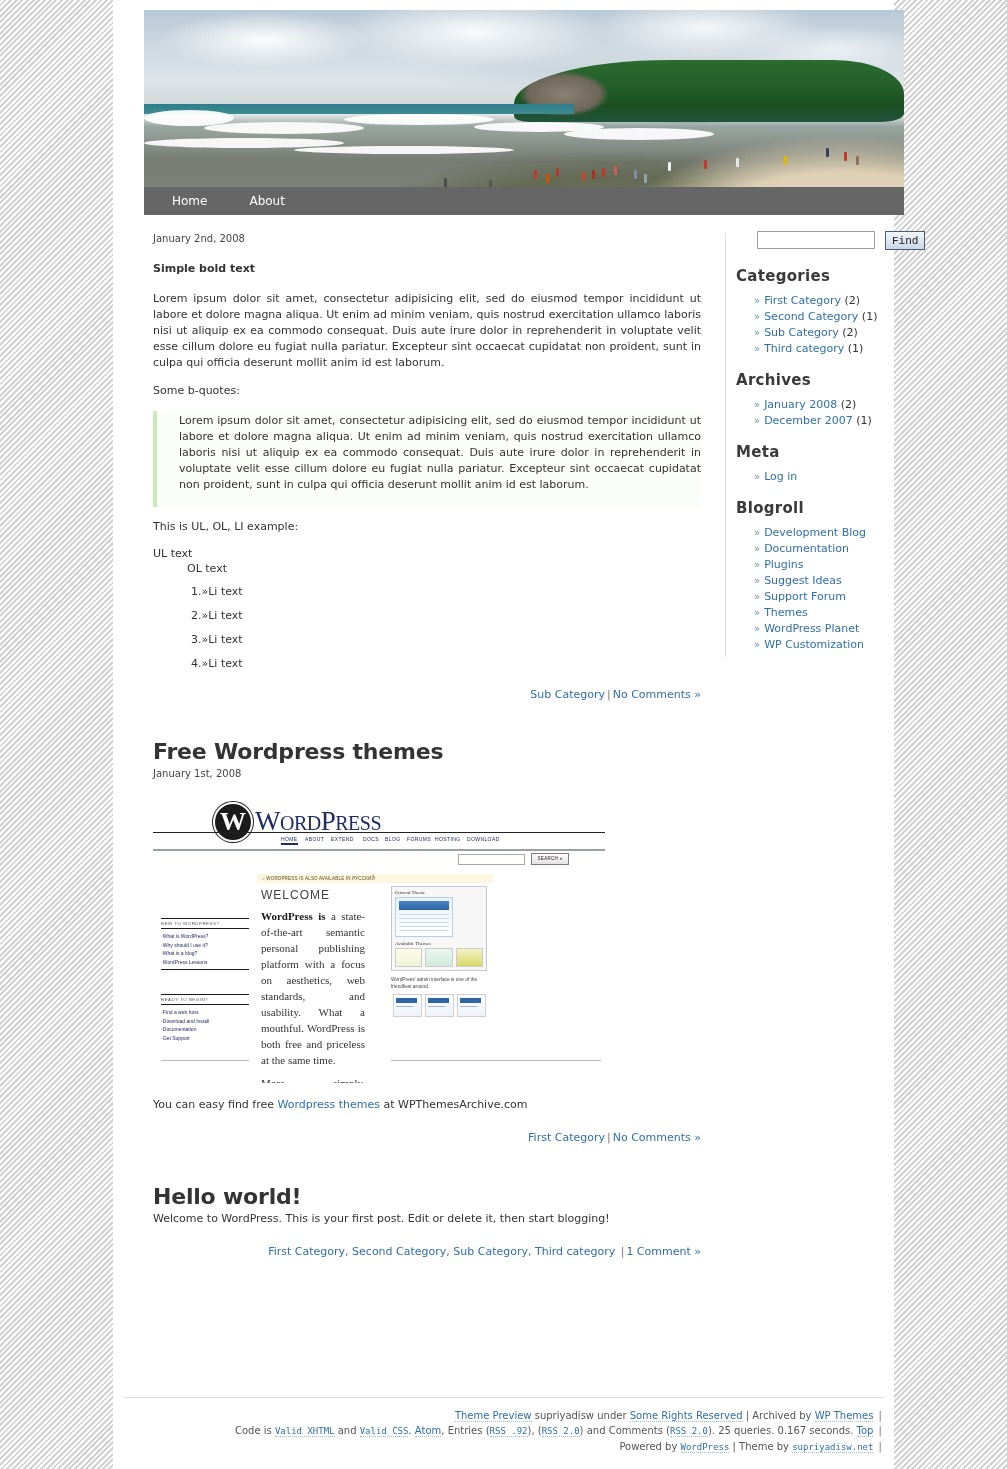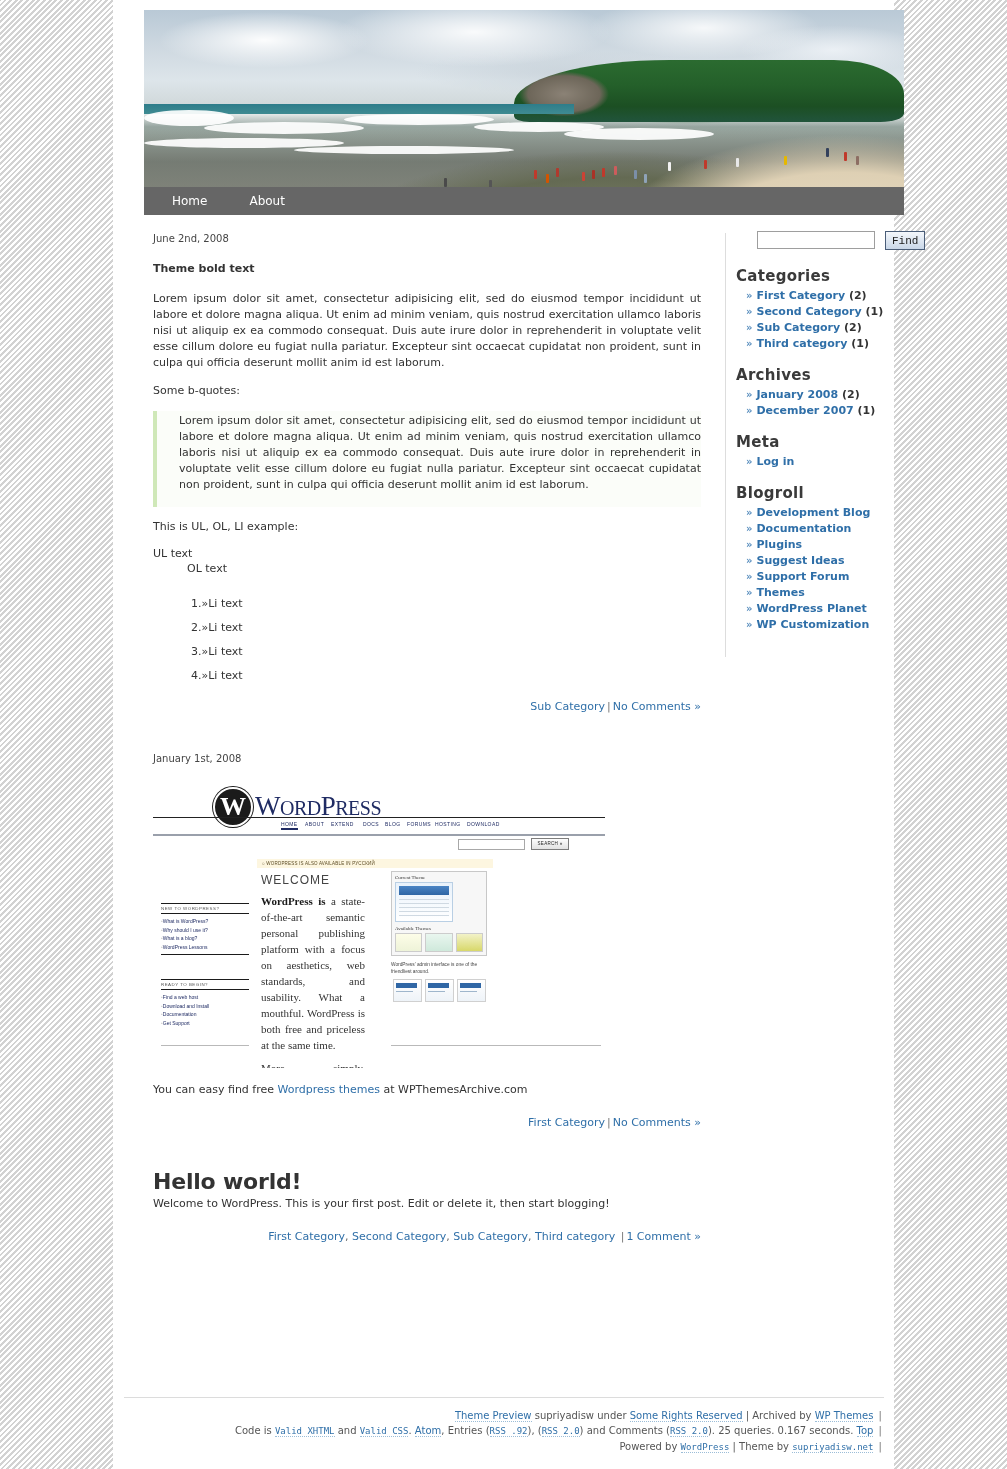--- a/index.html
+++ b/index.html
@@ -172,21 +172,21 @@
     margin: 0 0 0 0; padding: 0;
     list-style: none;
     font-size: 11px;
   }
   ul.demo-ul > li { margin-bottom: 4px; }
   ol.demo-ol {
     margin: 2px 0 0 34px; padding: 0;
     list-style: none;
     counter-reset: item;
   }
-  ol.demo-ol > li.ol-head { margin-bottom: 22px; }
+  ol.demo-ol > li.ol-head { margin-bottom: 10px; }
   ol.demo-ol > li.num {
     counter-increment: item;
     margin-bottom: 11px;
   }
   ol.demo-ol > li.num::before {
     content: counter(item) ".\00BB ";
     margin-left: 4px;
   }
   .postmeta {
     margin-top: 18px;
@@ -408,21 +408,21 @@
     cursor: pointer;
   }
   .sb-block { margin-bottom: 14px; }
   .sb-block h3 {
     margin: 0 0 3px 0;
     font-size: 15px;
     font-weight: bold;
     color: #3a3a3a;
     letter-spacing: 0.3px;
   }
-  .sb-block ul { list-style: none; margin: 0; padding: 0 0 0 10px; font-weight: bold; }
+  .sb-block ul { list-style: none; margin: 8px; padding: 0 0 0 10px; }
   .sb-block li {
     font-size: 11px;
     line-height: 16px;
     color: #444444;
   }
   .sb-block li::before {
     content: "\00BB";
     color: #5a8fbf;
     margin-right: 4px;
     font-size: 10px;
@@ -493,22 +493,22 @@
         <a href="#">About</a>
       </div>
     </div>
 
     <div class="body-wrap">
       <div class="divider"></div>
 
       <div class="content">
 
         <div class="post">
-          <p class="date">June 2nd, 2008</p>
-          <p class="bold-lead">Theme bold text</p>
+          <p class="date">January 2nd, 2008</p>
+          <p class="bold-lead">Simple bold text</p>
           <p>Lorem ipsum dolor sit amet, consectetur adipisicing elit, sed do eiusmod tempor incididunt ut labore et dolore magna aliqua. Ut enim ad minim veniam, quis nostrud exercitation ullamco laboris nisi ut aliquip ex ea commodo consequat. Duis aute irure dolor in reprehenderit in voluptate velit esse cillum dolore eu fugiat nulla pariatur. Excepteur sint occaecat cupidatat non proident, sunt in culpa qui officia deserunt mollit anim id est laborum.</p>
           <p>Some b-quotes:</p>
           <blockquote>
             <p>Lorem ipsum dolor sit amet, consectetur adipisicing elit, sed do eiusmod tempor incididunt ut labore et dolore magna aliqua. Ut enim ad minim veniam, quis nostrud exercitation ullamco laboris nisi ut aliquip ex ea commodo consequat. Duis aute irure dolor in reprehenderit in voluptate velit esse cillum dolore eu fugiat nulla pariatur. Excepteur sint occaecat cupidatat non proident, sunt in culpa qui officia deserunt mollit anim id est laborum.</p>
           </blockquote>
           <p>This is UL, OL, LI example:</p>
           <ul class="demo-ul">
             <li>
               <span>UL text</span>
               <ol class="demo-ol">
@@ -519,20 +519,21 @@
                 <li class="num">Li text</li>
               </ol>
             </li>
           </ul>
           <div class="postmeta">
             <a href="#">Sub Category</a><span class="sep">|</span><a href="#">No Comments »</a>
           </div>
         </div>
 
         <div class="post" style="margin-top:38px;">
+          <h2>Free Wordpress themes</h2>
           <p class="date">January 1st, 2008</p>
 
           <div class="post-figure">
             <div class="wp-shot">
               <div class="wp-logo-row">
                 <div class="wp-mark">W</div>
                 <div class="wp-wordmark">W<span class="sm">ORD</span>P<span class="sm">RESS</span></div>
               </div>
               <div class="wp-rule"></div>
               <div class="wp-nav">

